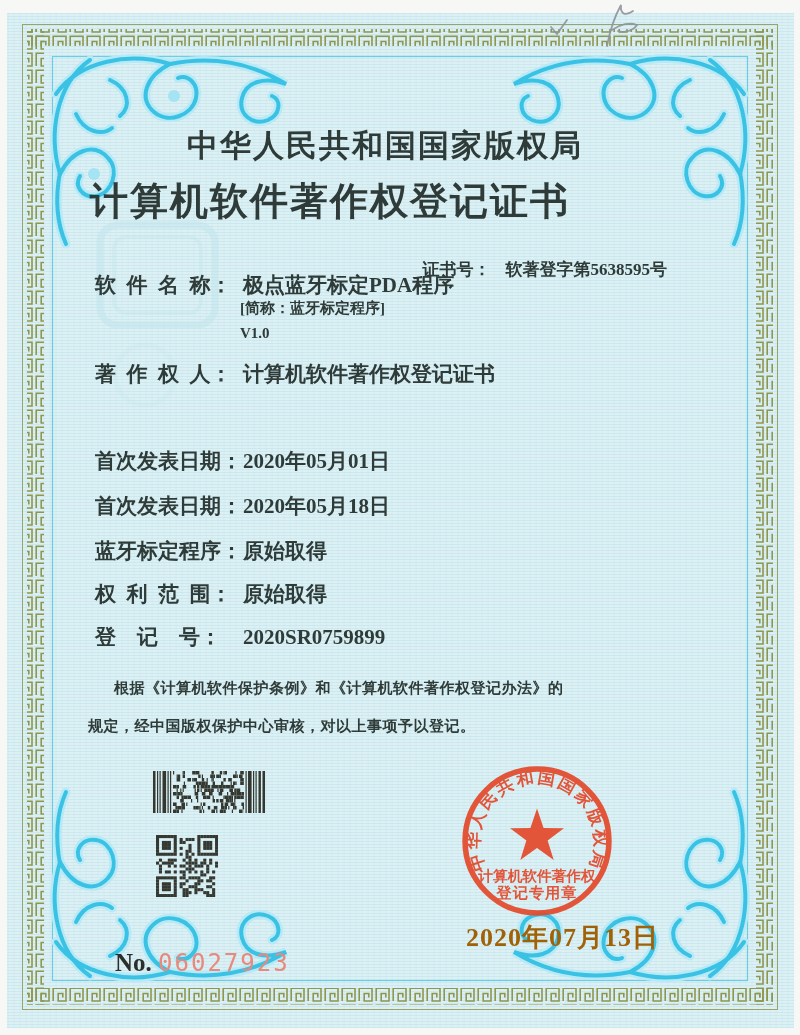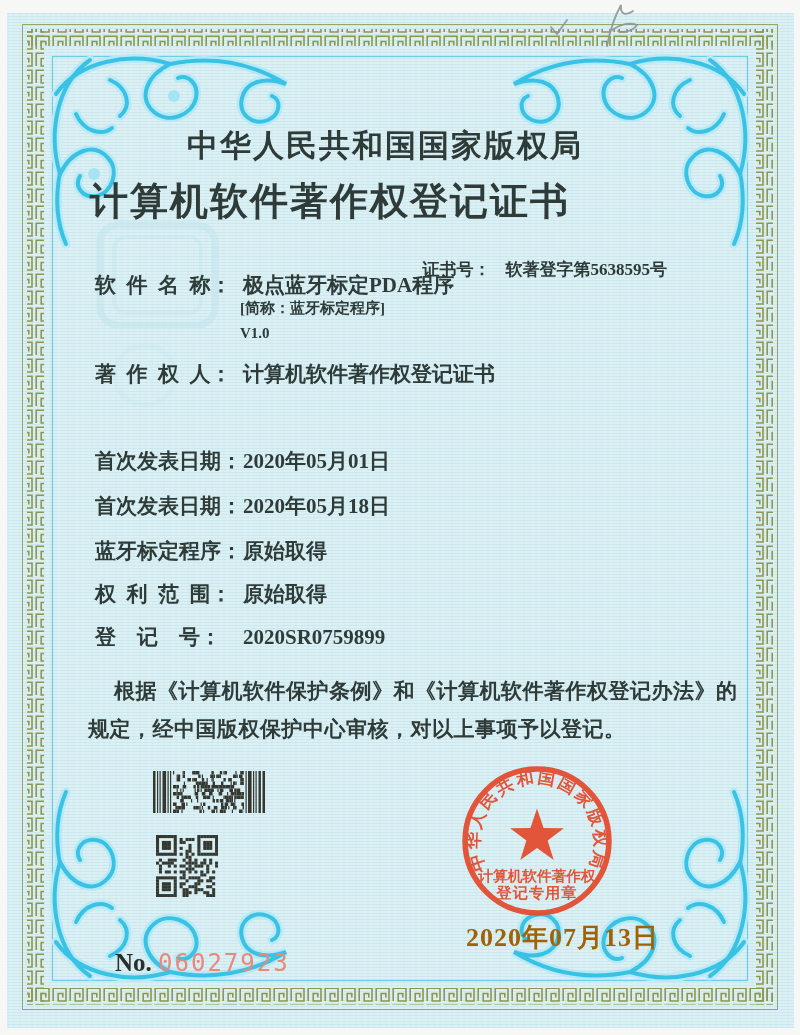--- a/index.html
+++ b/index.html
@@ -26,21 +26,21 @@
   .pencil{stroke:var(--pencil,#8e949a);fill:none;stroke-width:1.8;stroke-linecap:round;opacity:.9;}
 
   .txt{position:absolute;color:var(--ink,#2e3b38);font-weight:700;white-space:nowrap;line-height:1;}
   .title1{left:0;width:770px;top:130px;text-align:center;font-size:31px;letter-spacing:2px;}
   .title2{left:0;width:660px;top:182px;text-align:center;font-size:38px;letter-spacing:2px;}
   .certno{top:241px;right:133px;font-size:17px;margin-top:20px;}
   .certno .gap{display:inline-block;width:15px;}
   .row{left:95px;font-size:21px;}
   .lbl{display:inline-block;min-width:148px;}
   .cont{left:240px;font-size:15px;}
-  .stmt{font-size:21px;letter-spacing:.5px;}
+  .stmt{font-size:15px;letter-spacing:.5px;}
   .stmt1{left:114px;top:681px;}
   .stmt2{left:88px;top:719px;font-family:Liberation Serif, serif;}
   .serial{left:115px;top:913px;font-size:25px;color:#2b2f2c;margin-top:37px;}
   .serial-num{font-family:"DejaVu Sans Mono","Liberation Mono",monospace;font-weight:400;font-size:24px;color:var(--serial_salmon,#e8897d);letter-spacing:2px;}
   .date{left:466px;top:925px;font-size:26px;color:#a16207;letter-spacing:1px;}
 
   #seal-svg{position:absolute;left:459px;top:763px;opacity:.93;}
   .seal-ring{fill:none;stroke:var(--seal_red,#e44a2c);stroke-width:5.5;}
   .seal-star{fill:var(--seal_red,#e44a2c);}
   .seal-arc-text{font-size:17px;font-weight:700;fill:var(--seal_red,#e44a2c);letter-spacing:2.5px;text-anchor:middle;font-family:"Liberation Serif","DejaVu Serif",serif;}

